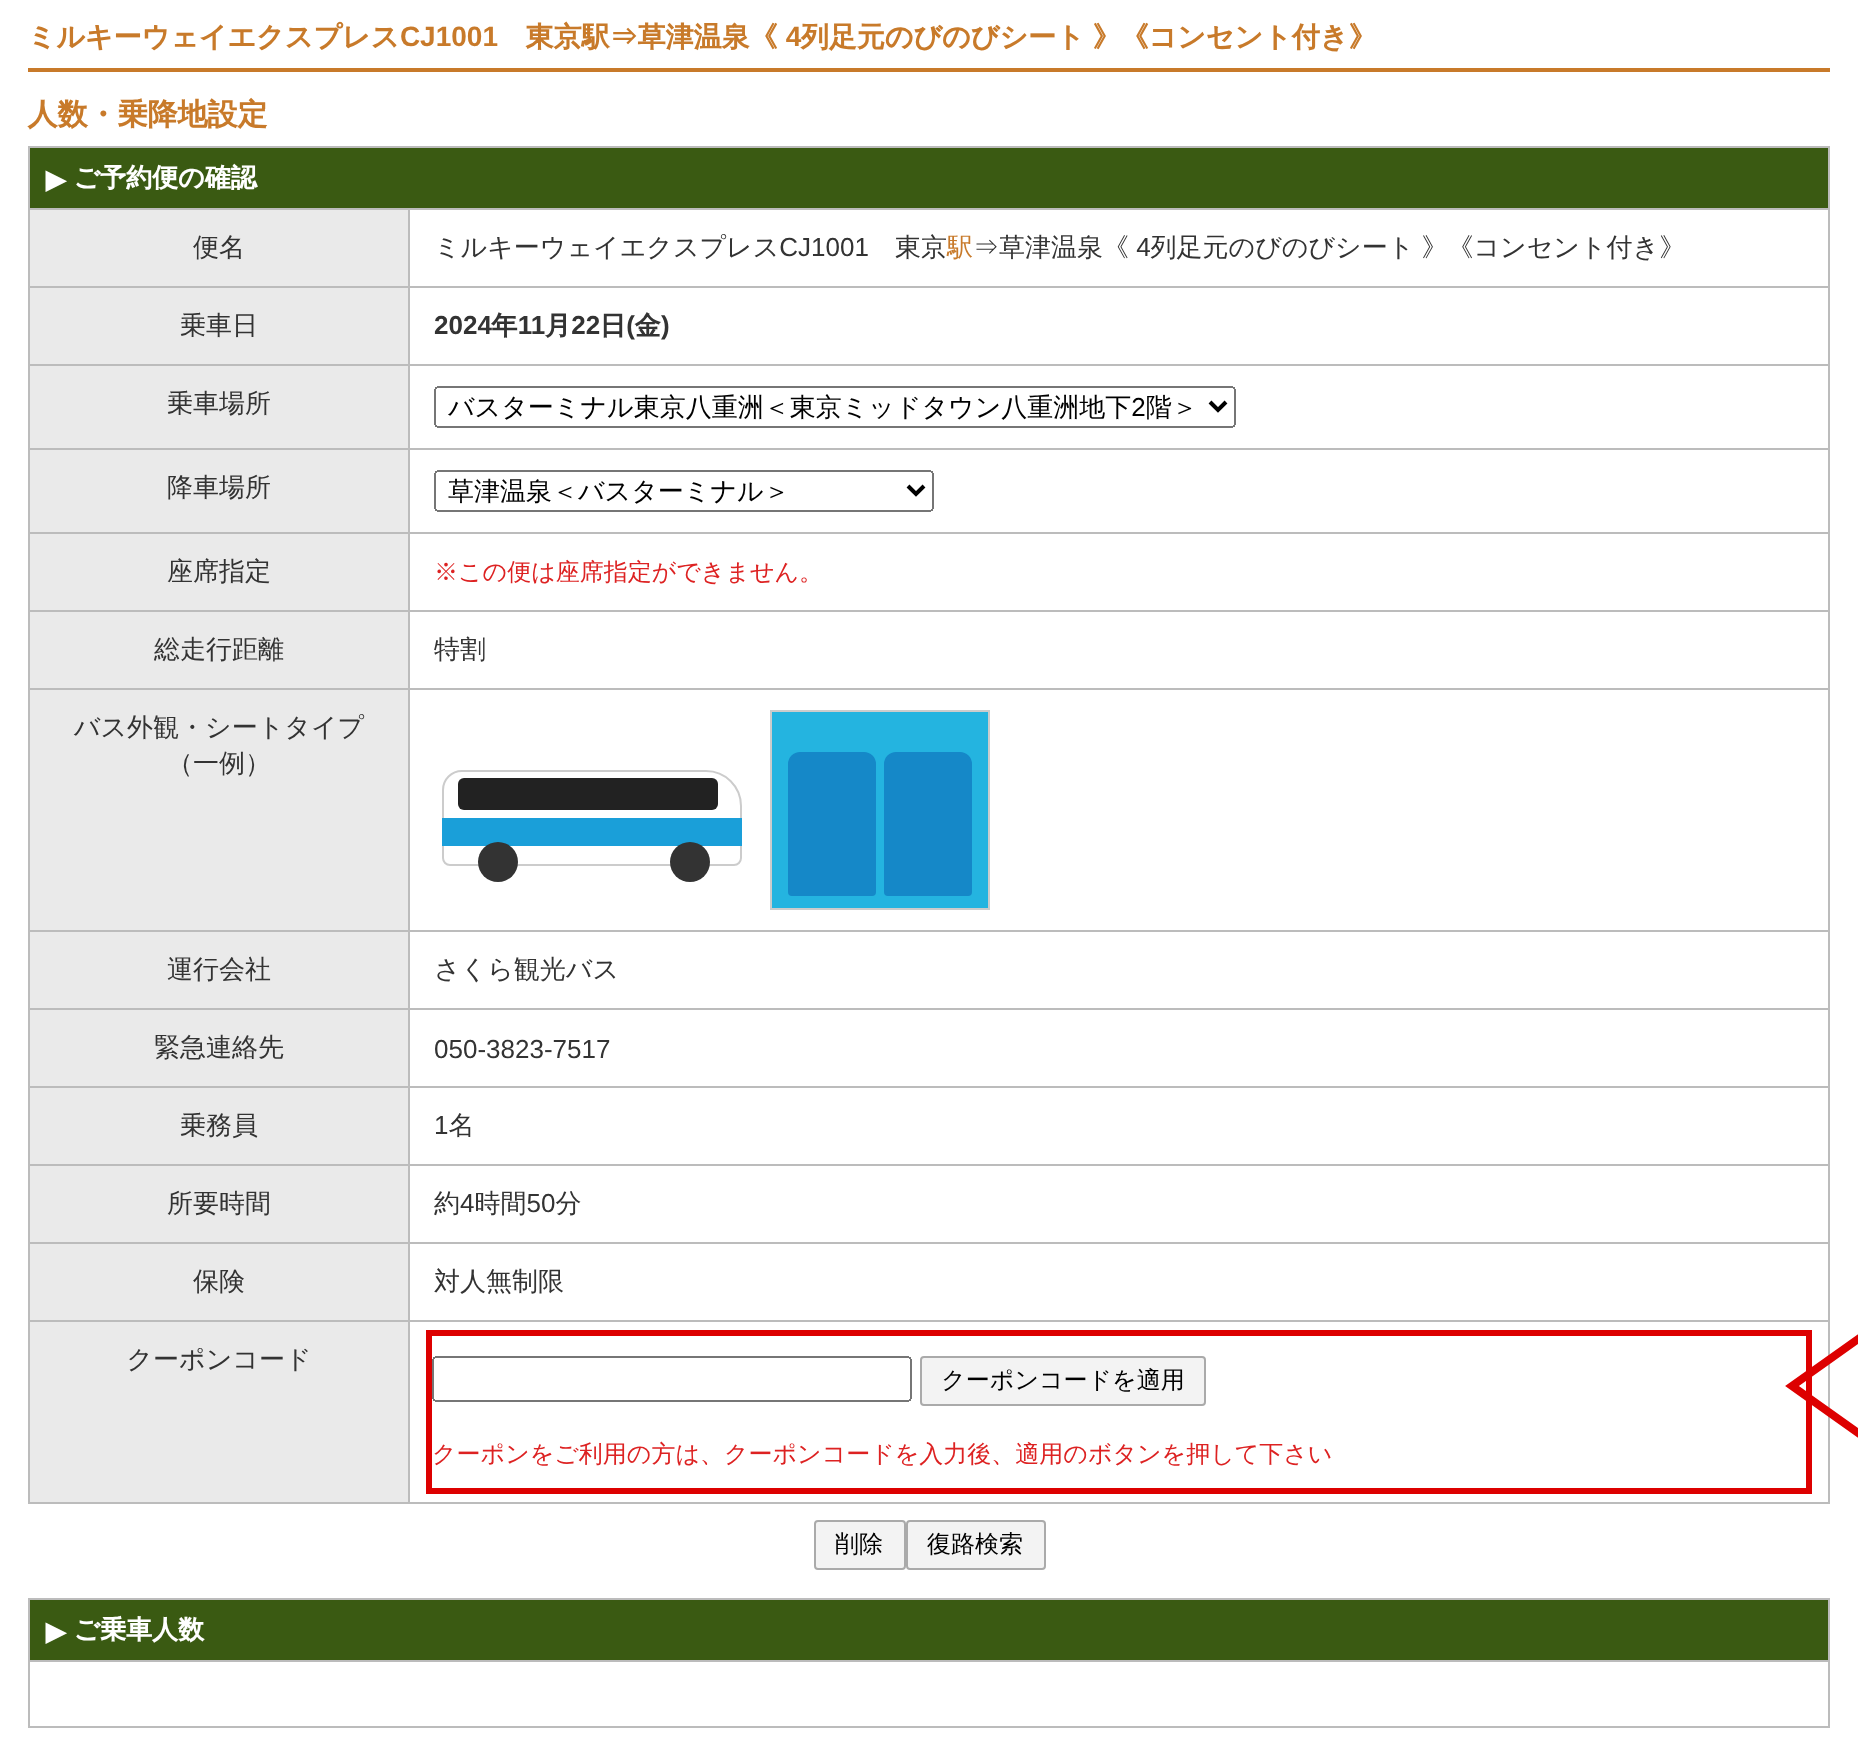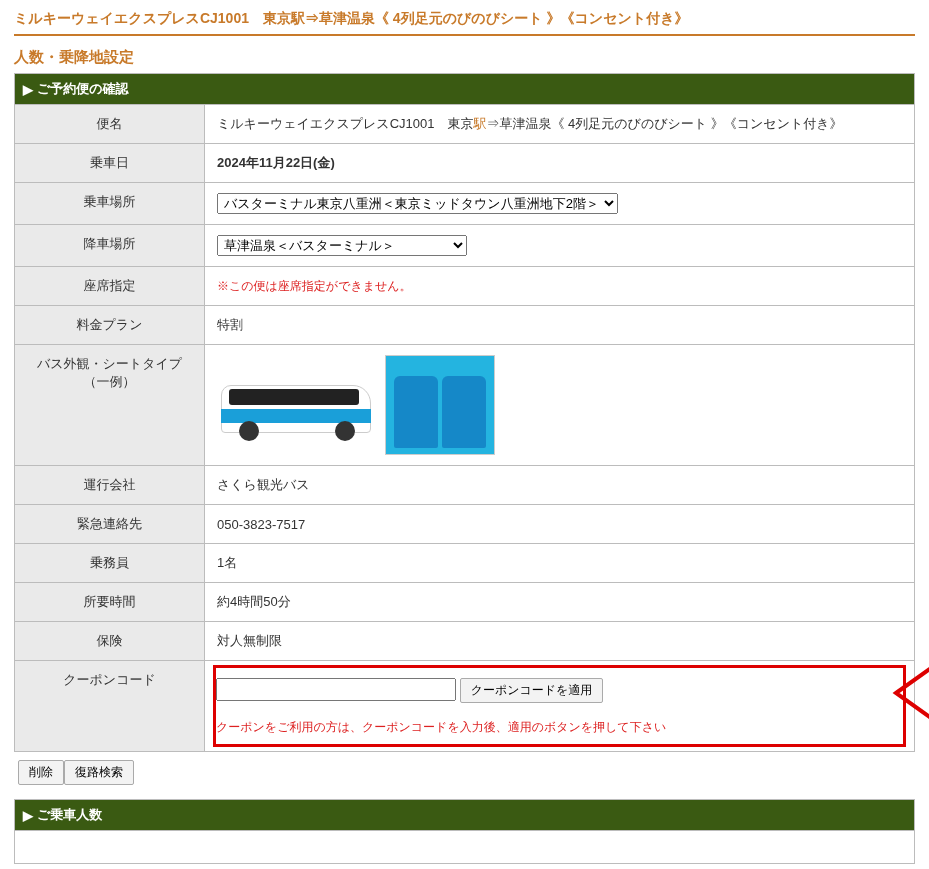--- a/index.html
+++ b/index.html
@@ -11,21 +11,21 @@
     .panel-header .arrow { margin-right: 4px; }
     table.info { width: 100%; border-collapse: collapse; border: 1px solid #bcbcbc; }
     table.info th { background: #eaeaea; text-align: center; font-weight: normal; padding: 10px 12px; border: 1px solid #bcbcbc; width: 190px; vertical-align: top; color: #333; }
     table.info td { padding: 10px 12px; border: 1px solid #bcbcbc; vertical-align: middle; }
     .note-red { color: #d22; font-size: 12px; }
     .link-orange { color: #c87a2a; }
     .bold { font-weight: bold; }
     select { font-size: 13px; padding: 1px 2px; }
     input[type="text"] { font-size: 13px; padding: 2px 4px; }
     button { font-size: 12px; padding: 3px 10px; background: #f3f3f3; border: 1px solid #aaa; border-radius: 2px; cursor: pointer; }
-    .action-row { display: flex; justify-content: flex-start; padding: 8px 4px 14px; }
+    .action-row { display: flex; justify-content: center; padding: 8px 4px 14px; }
     .bus-images { display: flex; gap: 8px; }
     .bus-exterior { width: 160px; height: 90px; position: relative; }
     .bus-exterior .body { position: absolute; left: 4px; bottom: 12px; width: 150px; height: 48px; background: #fff; border: 1px solid #ccc; border-radius: 10px 18px 4px 4px; }
     .bus-exterior .stripe { position: absolute; left: 4px; bottom: 22px; width: 150px; height: 14px; background: #1a9fd9; }
     .bus-exterior .win { position: absolute; left: 12px; bottom: 40px; width: 130px; height: 16px; background: #222; border-radius: 3px; }
     .bus-exterior .wheel { position: absolute; bottom: 4px; width: 20px; height: 20px; background: #333; border-radius: 50%; }
     .bus-exterior .w1 { left: 22px; } .bus-exterior .w2 { left: 118px; }
     .seat-img { width: 110px; height: 100px; background: #24b4e0; position: relative; border: 1px solid #ccc; }
     .seat-img .seat { position: absolute; width: 44px; height: 72px; background: #1588c8; border-radius: 6px 6px 2px 2px; bottom: 6px; }
     .seat-img .s1 { left: 8px; } .seat-img .s2 { left: 56px; }
@@ -73,21 +73,21 @@
       <select style="width:250px">
         <option>草津温泉＜バスターミナル＞</option>
       </select>
     </td>
   </tr>
   <tr>
     <th>座席指定</th>
     <td class="note-red">※この便は座席指定ができません。</td>
   </tr>
   <tr>
-    <th>料金プラン</th>
+    <th>総走行距離</th>
     <td>特割</td>
   </tr>
   <tr>
     <th>バス外観・シートタイプ（一例）</th>
     <td>
       <div class="bus-images">
         <div class="bus-exterior">
           <div class="body"></div>
               <div class="win"></div>
               <div class="stripe"></div>

